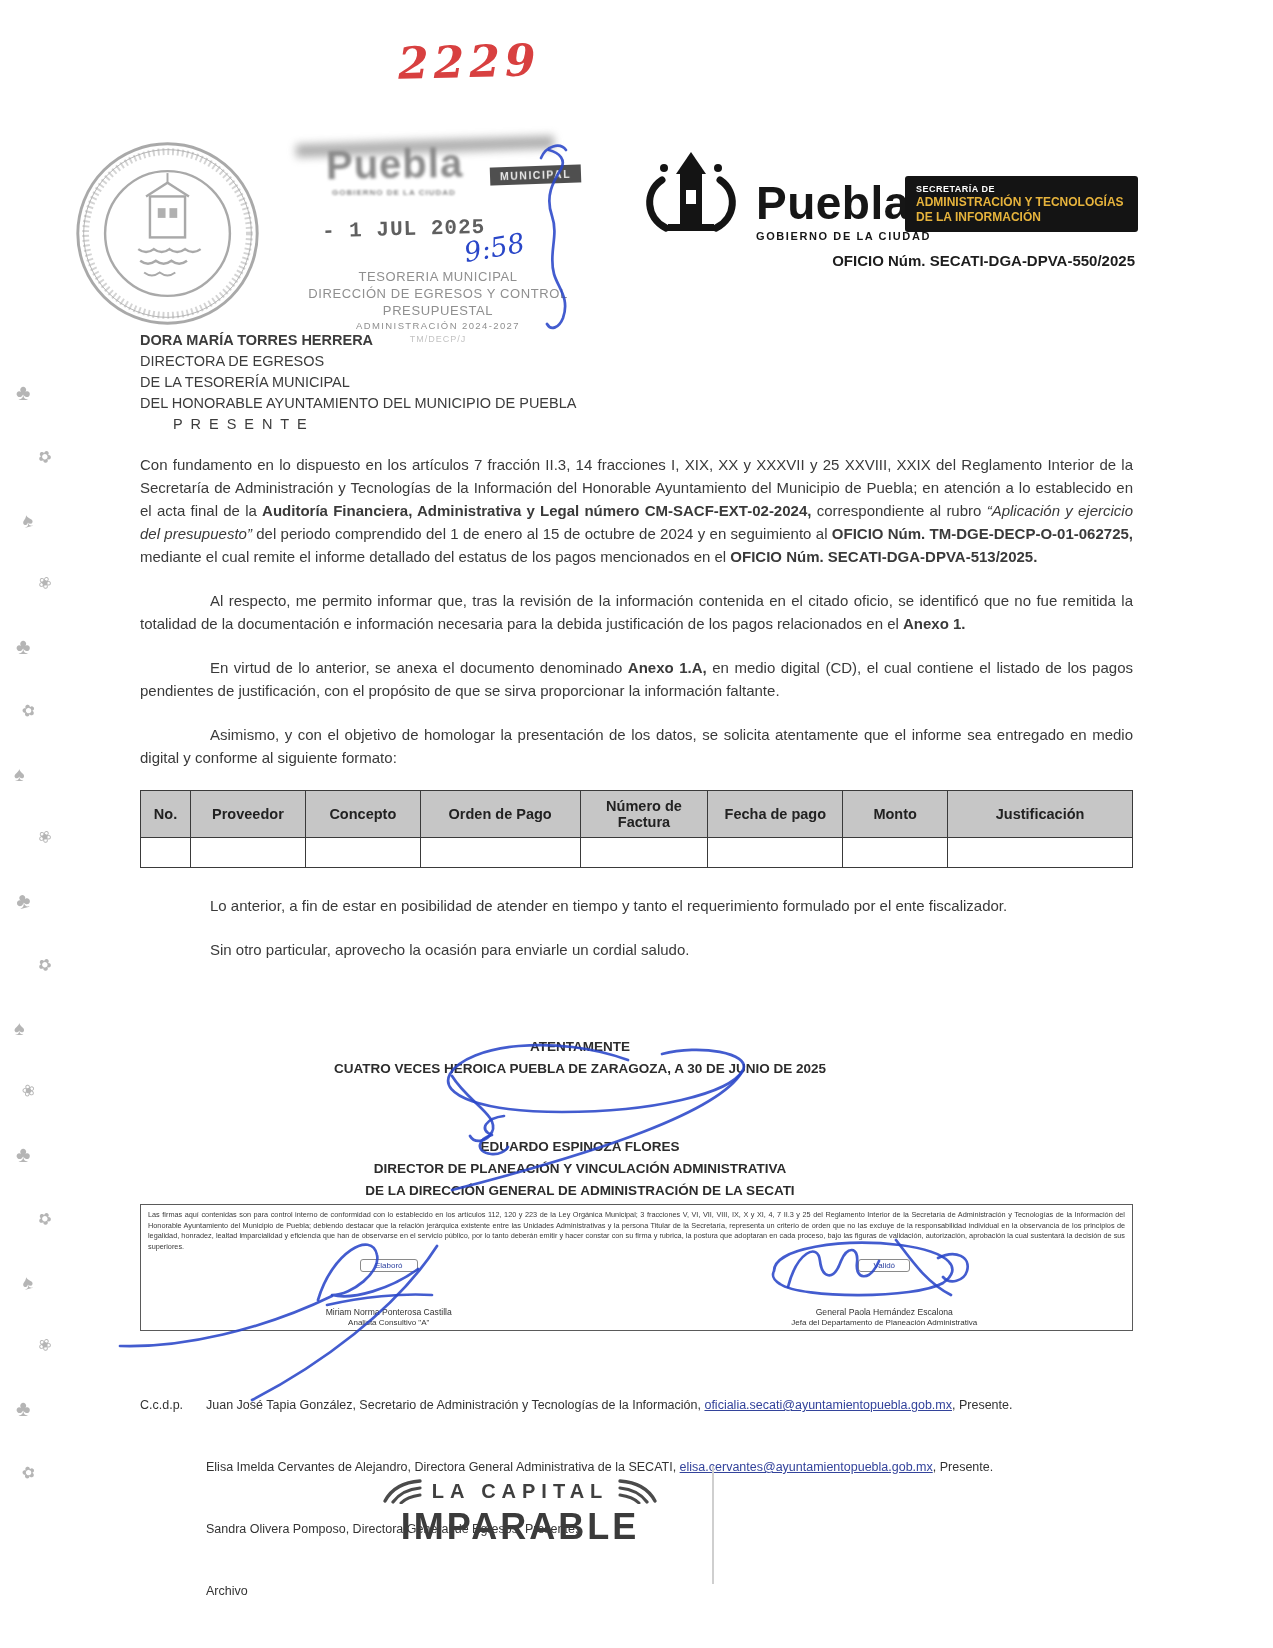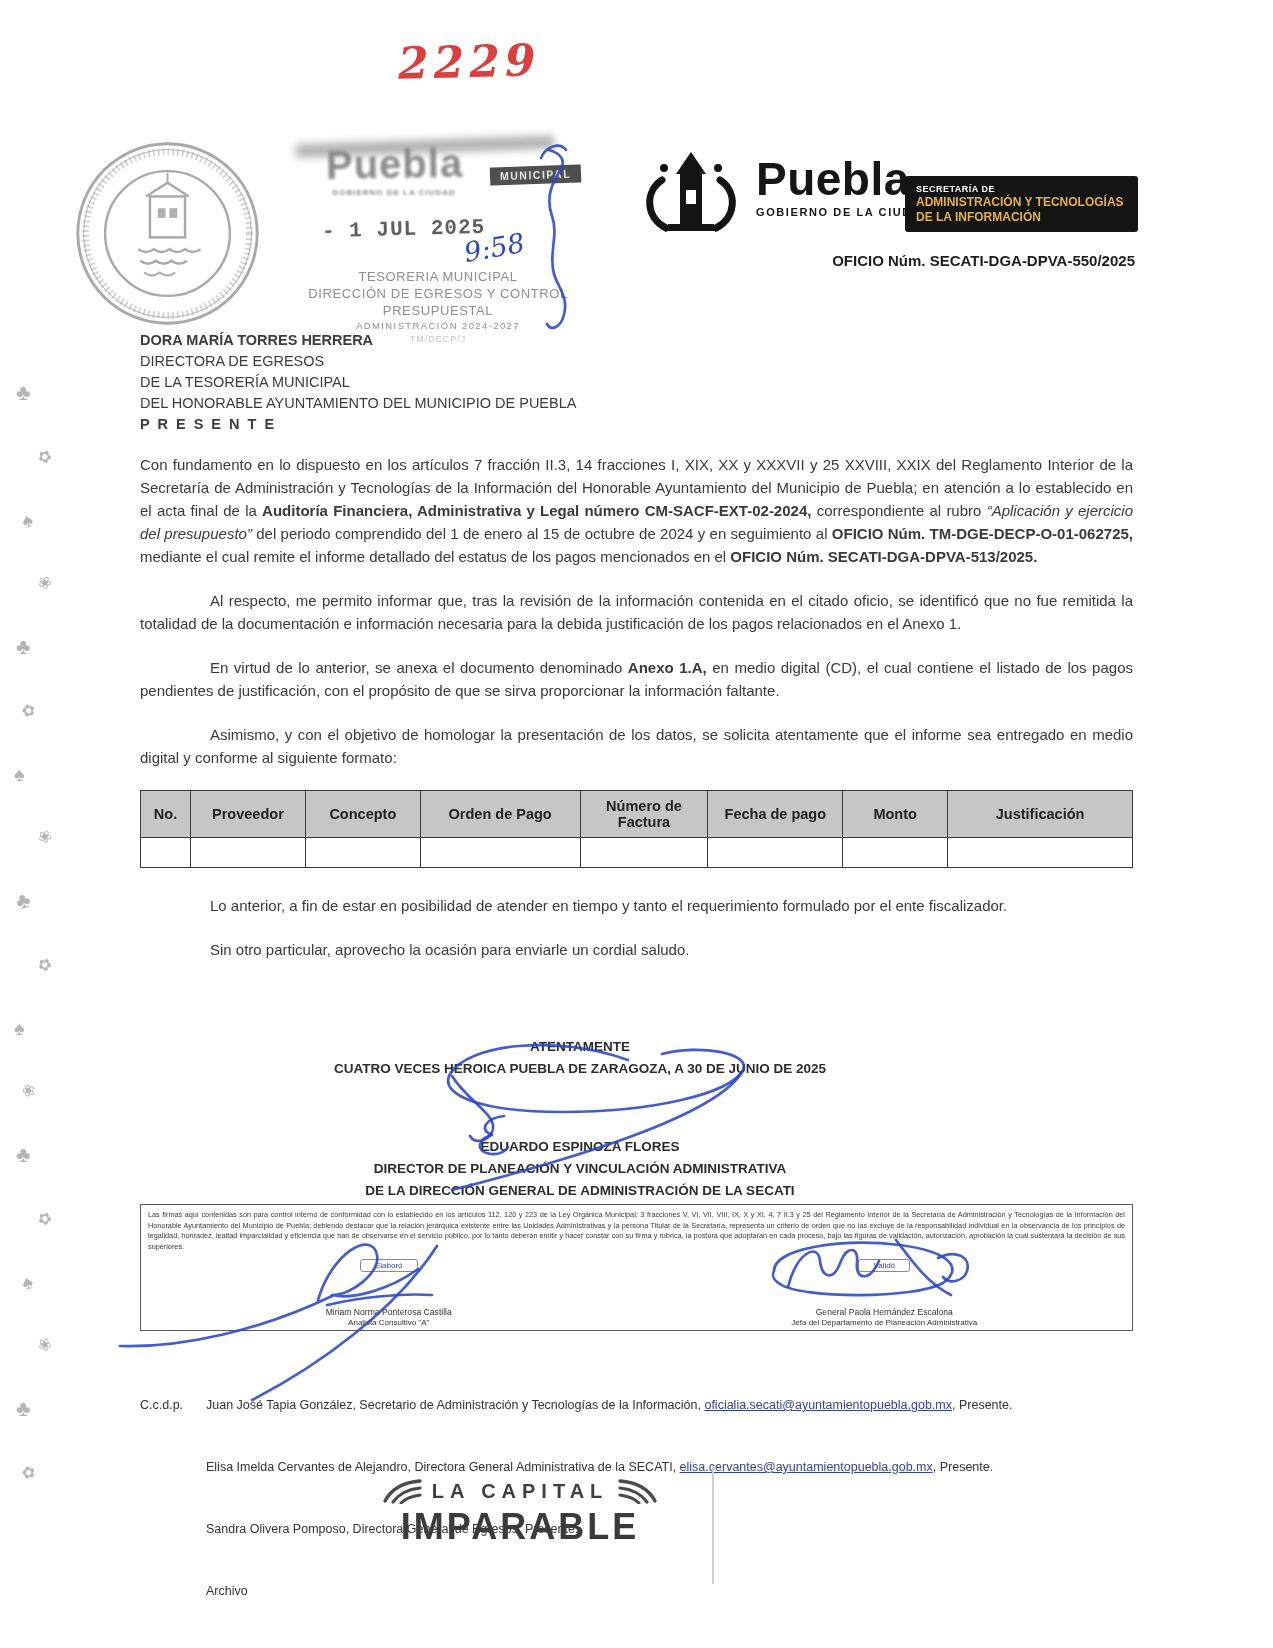--- a/index.html
+++ b/index.html
@@ -20,34 +20,34 @@
   .stamp-municipal { position:absolute; left:222px; top:40px; background:#4f4f4f; color:#e8e8e8; font-size:10.5px; font-weight:bold; letter-spacing:1.5px; padding:3px 10px; transform:rotate(-2deg); filter:blur(.5px); }
   .stamp-date { position:absolute; left:54px; top:92px; font-family:"Liberation Mono", monospace; font-size:21px; font-weight:bold; color:#5f5f5f; letter-spacing:1px; transform:rotate(-1.5deg); }
   .stamp-time { position:absolute; left:196px; top:106px; font-size:27px; font-style:italic; color:#2946c8; transform:rotate(-10deg); font-family:"DejaVu Serif", serif; }
   .stamp-lines { position:absolute; left:0; top:142px; width:340px; text-align:center; color:#8f8f8f; }
   .stamp-lines .l { font-size:13px; letter-spacing:.6px; line-height:17px; }
   .stamp-lines .s { font-size:9.5px; letter-spacing:1.4px; line-height:14px; }
   .stamp-lines .r { font-size:9px; letter-spacing:1px; opacity:.55; line-height:13px; }
 
   
   .logo-icon { position:absolute; left:635px; top:140px; width:112px; height:100px; }
-  .logo-text { position:absolute; left:756px; top:156px; }
+  .logo-text { position:absolute; left:756px; top:180px; }
   .brand { font-size:46px; font-weight:800; color:#161616; letter-spacing:.5px; line-height:46px; }
   .brand-sub { font-size:11px; font-weight:bold; color:#161616; letter-spacing:1.6px; margin-top:4px; }
   .secretaria-box { position:absolute; left:905px; top:176px; width:233px; background:#141414; border-radius:3px; padding:7px 11px; }
   .secretaria-box .w { color:#ffffff; font-size:9px; font-weight:bold; letter-spacing:.5px; line-height:12px; }
   .secretaria-box .g { color:#e6b33c; font-size:12px; font-weight:bold; line-height:15px; }
   .oficio-num { position:absolute; right:138px; top:252px; font-size:15px; font-weight:bold; color:#1d1d1d; }
 
   
   .content { position:absolute; left:140px; top:330px; width:993px; }
   .addressee { margin-bottom:18px; }
   .addressee .a-line { font-size:14.5px; line-height:21px; }
   .addressee .a-bold { font-weight:bold; }
-  .addressee .a-spaced { font-weight:bold; letter-spacing:2px; }
+  .addressee .a-spaced { font-weight:normal; letter-spacing:2px;margin-left:33px; }
   .para { font-size:15px; line-height:23px; text-align:justify; margin:0 0 21px 0; color:#3a3a3a; }
   .para.indent { text-indent:70px; }
 
   
   .fmt-table { width:100%; border-collapse:collapse; margin:2px 0 26px 0; }
   .fmt-table th { background:#c6c6c6; border:1.6px solid #3a3a3a; font-size:14.5px; font-weight:bold; padding:7px 4px; vertical-align:middle; text-align:center; color:#222; }
   .fmt-table td { border:1.6px solid #3a3a3a; height:30px; font-size:13px; }
 
   
   .closing { position:absolute; left:160px; top:1036px; width:840px; text-align:center; }
@@ -152,21 +152,21 @@
   <div class="content">
     <div class="addressee">
       <div class="a-line a-bold">DORA MARÍA TORRES HERRERA</div>
       <div class="a-line">DIRECTORA DE EGRESOS</div>
       <div class="a-line">DE LA TESORERÍA MUNICIPAL</div>
       <div class="a-line">DEL HONORABLE AYUNTAMIENTO DEL MUNICIPIO DE PUEBLA</div>
       <div class="a-line a-spaced">P R E S E N T E</div>
     </div>
 
     <p class="para"><span>Con fundamento en lo dispuesto en los artículos 7 fracción II.3, 14 fracciones I, XIX, XX y XXXVII y 25 XXVIII, XXIX del Reglamento Interior de la Secretaría de Administración y Tecnologías de la Información del Honorable Ayuntamiento del Municipio de Puebla; en atención a lo establecido en el acta final de la </span><span style="font-weight: bold;">Auditoría Financiera, Administrativa y Legal número CM-SACF-EXT-02-2024,</span><span> correspondiente al rubro </span><span style="font-style: italic;">“Aplicación y ejercicio del presupuesto”</span><span> del periodo comprendido del 1 de enero al 15 de octubre de 2024 y en seguimiento al </span><span style="font-weight: bold;">OFICIO Núm. TM-DGE-DECP-O-01-062725,</span><span> mediante el cual remite el informe detallado del estatus de los pagos mencionados en el </span><span style="font-weight: bold;">OFICIO Núm. SECATI-DGA-DPVA-513/2025.</span></p>
-    <p class="para indent"><span>Al respecto, me permito informar que, tras la revisión de la información contenida en el citado oficio, se identificó que no fue remitida la totalidad de la documentación e información necesaria para la debida justificación de los pagos relacionados en el </span><span style="font-weight: normal;">Anexo 1.</span></p>
+    <p class="para indent"><span>Al respecto, me permito informar que, tras la revisión de la información contenida en el citado oficio, se identificó que no fue remitida la totalidad de la documentación e información necesaria para la debida justificación de los pagos relacionados en el </span><span style="font-weight: bold;">Anexo 1.</span></p>
     <p class="para indent"><span>En virtud de lo anterior, se anexa el documento denominado </span><span style="font-weight: bold;">Anexo 1.A,</span><span> en medio digital (CD), el cual contiene el listado de los pagos pendientes de justificación, con el propósito de que se sirva proporcionar la información faltante.</span></p>
     <p class="para indent"><span>Asimismo, y con el objetivo de homologar la presentación de los datos, se solicita atentamente que el informe sea entregado en medio digital y conforme al siguiente formato:</span></p>
 
     <table class="fmt-table">
       <colgroup>
         <col style="width:50px">
           <col style="width:115px">
           <col style="width:115px">
           <col style="width:160px">
         <col style="width:128px">

